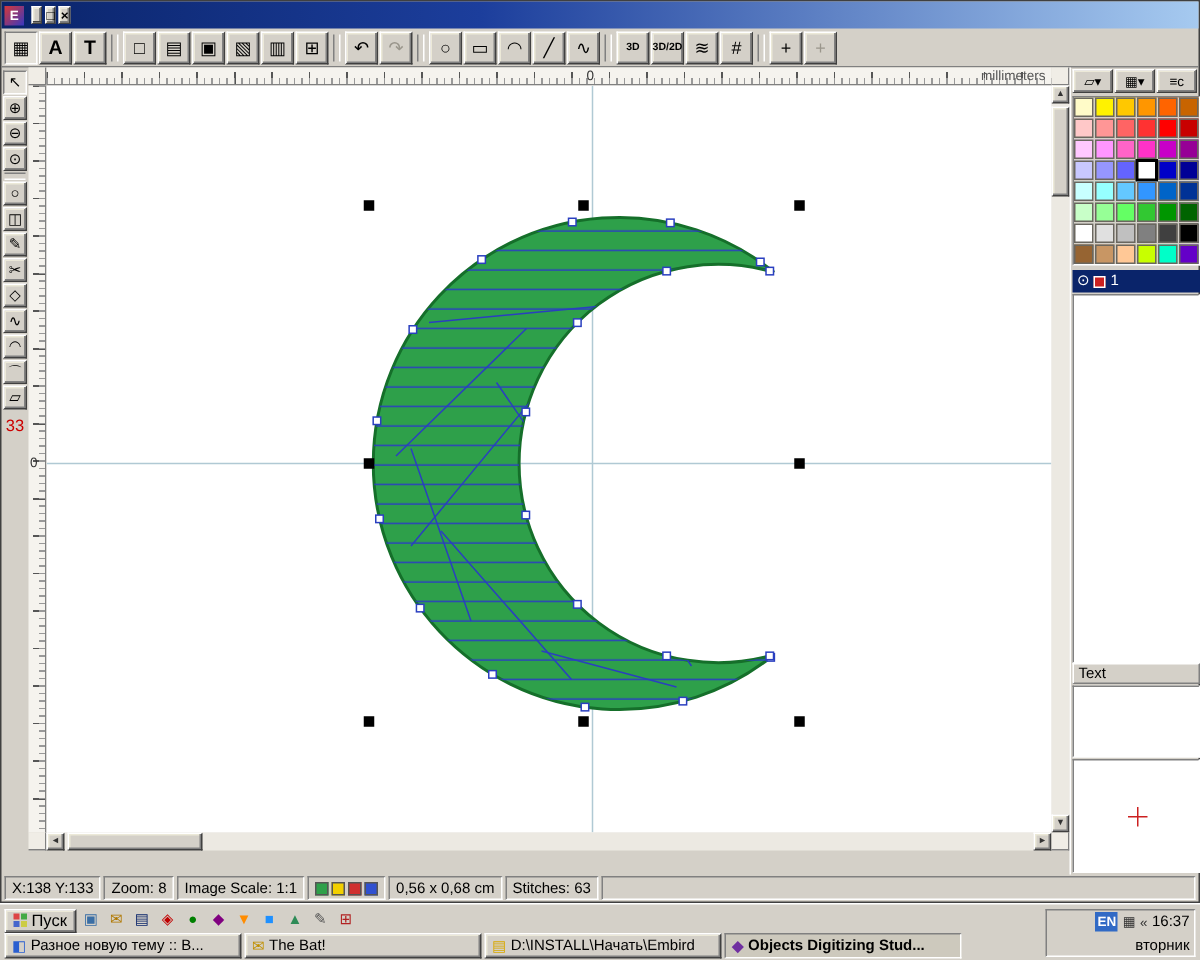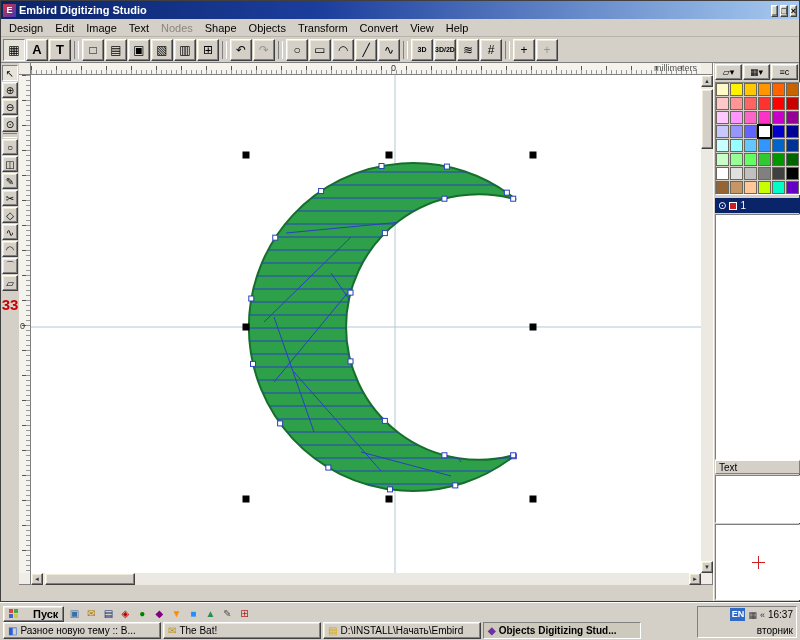--- a/index.html
+++ b/index.html
@@ -32,21 +32,21 @@
   .tbtn.disabled { color:#9a968c; }
   .tbtn.sep { width:5px; height:18px; border:none; box-shadow:none; background:transparent; border-left:1px solid #808080; border-right:1px solid #ffffff; margin:0 2px; }
 
   .main { flex:1; display:flex; min-height:0; }
 
   
   .toolstrip { width:18px; display:flex; flex-direction:column; align-items:center; padding-top:2px; gap:1px; flex:0 0 auto; }
   .ltool { width:16px; height:16px; display:flex; align-items:center; justify-content:center; font-size:10px; }
   .ltool.pressed { border-color:#808080 #fff #fff #808080; background:#e6e3db; box-shadow:none; }
   .ltool.sep { width:14px; height:5px; border:none; box-shadow:none; background:transparent; border-top:1px solid #808080; border-bottom:1px solid #ffffff; }
-  .needle-count { color:#cc0000; font-weight:bold; margin-top:4px; font-size:15px; }
+  .needle-count { color:#cc0000; font-weight:normal; margin-top:4px; font-size:11px; }
 
   
   .canvas-zone { width:694px; flex:0 0 auto; display:grid; grid-template-columns:12px 670px 12px; grid-template-rows:12px 498px 12px; background:#d4d0c8; }
   .ruler-corner { background:#f0ede6; border-right:1px solid #808080; border-bottom:1px solid #808080; }
   .ruler-top { position:relative; background:#f5f3ee; border-bottom:1px solid #808080;
     background-image:repeating-linear-gradient(to right,#999 0 1px,transparent 1px 5px), repeating-linear-gradient(to right,#555 0 1px,transparent 1px 25px);
     background-size:100% 4px,100% 8px; background-position:bottom left; background-repeat:no-repeat; }
   .ruler-left { position:relative; background:#f5f3ee; border-right:1px solid #808080;
     background-image:repeating-linear-gradient(to bottom,#999 0 1px,transparent 1px 5px), repeating-linear-gradient(to bottom,#555 0 1px,transparent 1px 25px);
     background-size:4px 100%,8px 100%; background-position:top right; background-repeat:no-repeat; }
@@ -80,59 +80,44 @@
 
   
   .statusbar { height:18px; display:flex; gap:2px; padding:1px 2px; flex:0 0 auto; align-items:stretch; }
   .sb-seg { border:1px solid; border-color:#808080 #ffffff #ffffff #808080; padding:1px 4px; font-size:10px; white-space:nowrap; display:flex; align-items:center; gap:2px; }
   .sb-seg.fill { flex:1; }
   .sb-swatch { width:9px; height:9px; border:1px solid #555; display:inline-block; }
 
   
   #taskbar { position:absolute; left:0; top:602px; width:800px; height:38px; background:#d4d0c8; border-top:1px solid #ffffff; padding:2px 3px; }
   .tb-row { height:17px; display:flex; align-items:center; gap:2px; margin-right:104px; }
-  .start-btn { height:16px; display:flex; align-items:center; gap:15px; padding:0 5px; font-weight:bold; font-size:11px; }
+  .start-btn { height:16px; display:flex; align-items:center; gap:3px; padding:0 5px; font-weight:normal; font-size:11px; }
   .flag { display:grid; grid-template-columns:4px 4px; grid-template-rows:4px 4px; gap:1px; }
   .flag i { display:block; }
   .ql { width:16px; height:15px; display:flex; align-items:center; justify-content:center; font-size:10px; cursor:default; }
   .task { height:17px; display:flex; align-items:center; gap:3px; padding:0 4px; font-size:10px; max-width:158px; overflow:hidden; white-space:nowrap; flex:1; }
   .task .task-label { overflow:hidden; text-overflow:ellipsis; }
   .task.active { border-color:#808080 #ffffff #ffffff #808080; background:#cdc9bd; font-weight:bold; box-shadow:none; }
   .tray { position:absolute; right:3px; top:3px; width:100px; height:32px; padding:1px 3px; display:flex; flex-direction:column; justify-content:space-between; }
   .tray-row { display:flex; align-items:center; gap:3px; justify-content:flex-end; font-size:10px; }
   .en-badge { background:#316ac5; color:#fff; width:15px; height:13px; font-size:9px; text-align:center; line-height:13px; font-weight:bold; }
   .tray-ico { font-size:9px; color:#333; }
 </style>
 </head>
 <body>
 
 <div id="screen">
 
   <div id="app">
 
     <div class="titlebar">
       <span class="app-icon">E</span>
-      <span class="title-text">Embird Digitizing Studio</span>
       <span><span class="win-btn raised">_</span><span class="win-btn raised">□</span><span class="win-btn raised">×</span></span>
     </div>
 
-    <div class="menubar">
-
-    <span class="menu-item">Design</span>
-        <span class="menu-item">Edit</span>
-        <span class="menu-item">Image</span>
-        <span class="menu-item">Text</span>
-        <span class="menu-item disabled">Nodes</span>
-        <span class="menu-item">Shape</span>
-        <span class="menu-item">Objects</span>
-        <span class="menu-item">Transform</span>
-        <span class="menu-item">Convert</span>
-        <span class="menu-item">View</span>
-        <span class="menu-item">Help</span>
-      </div>
 
     <div class="toolbar">
 
     <div class="tbtn raised pressed">
           <span class="g">▦</span>
         </div>
         <div class="tbtn raised boldglyph">
           <span class="g">A</span>
         </div>
         <div class="tbtn raised boldglyph">
@@ -421,20 +406,35 @@
         <div class="parts-header">Text</div>
         <div class="parts-area sunken"></div>
         <div class="preview-area sunken">
           <span class="red-cross-h"></span>
           <span class="red-cross-v"></span>
         </div>
       </div>
 
     </div>
 
+    <div class="statusbar">
+      <div class="sb-seg">X:138 Y:133</div>
+      <div class="sb-seg">Zoom: 8</div>
+      <div class="sb-seg">Image Scale: 1:1</div>
+      <div class="sb-seg">
+
+      <span class="sb-swatch" style="background: rgb(46, 160, 74);"></span>
+          <span class="sb-swatch" style="background: rgb(242, 208, 0);"></span>
+          <span class="sb-swatch" style="background: rgb(208, 48, 48);"></span>
+          <span class="sb-swatch" style="background: rgb(48, 80, 208);"></span>
+        </div>
+      <div class="sb-seg">0,56 x 0,68 cm</div>
+      <div class="sb-seg">Stitches: 63</div>
+      <div class="sb-seg fill"></div>
+    </div>
 
   </div>
 
   <div id="taskbar">
     <div class="tb-row">
       <button class="start-btn raised">
         <span class="flag">
           <i style="background:#d44"></i>
             <i style="background:#4a4"></i>
             <i style="background:#46c"></i>

